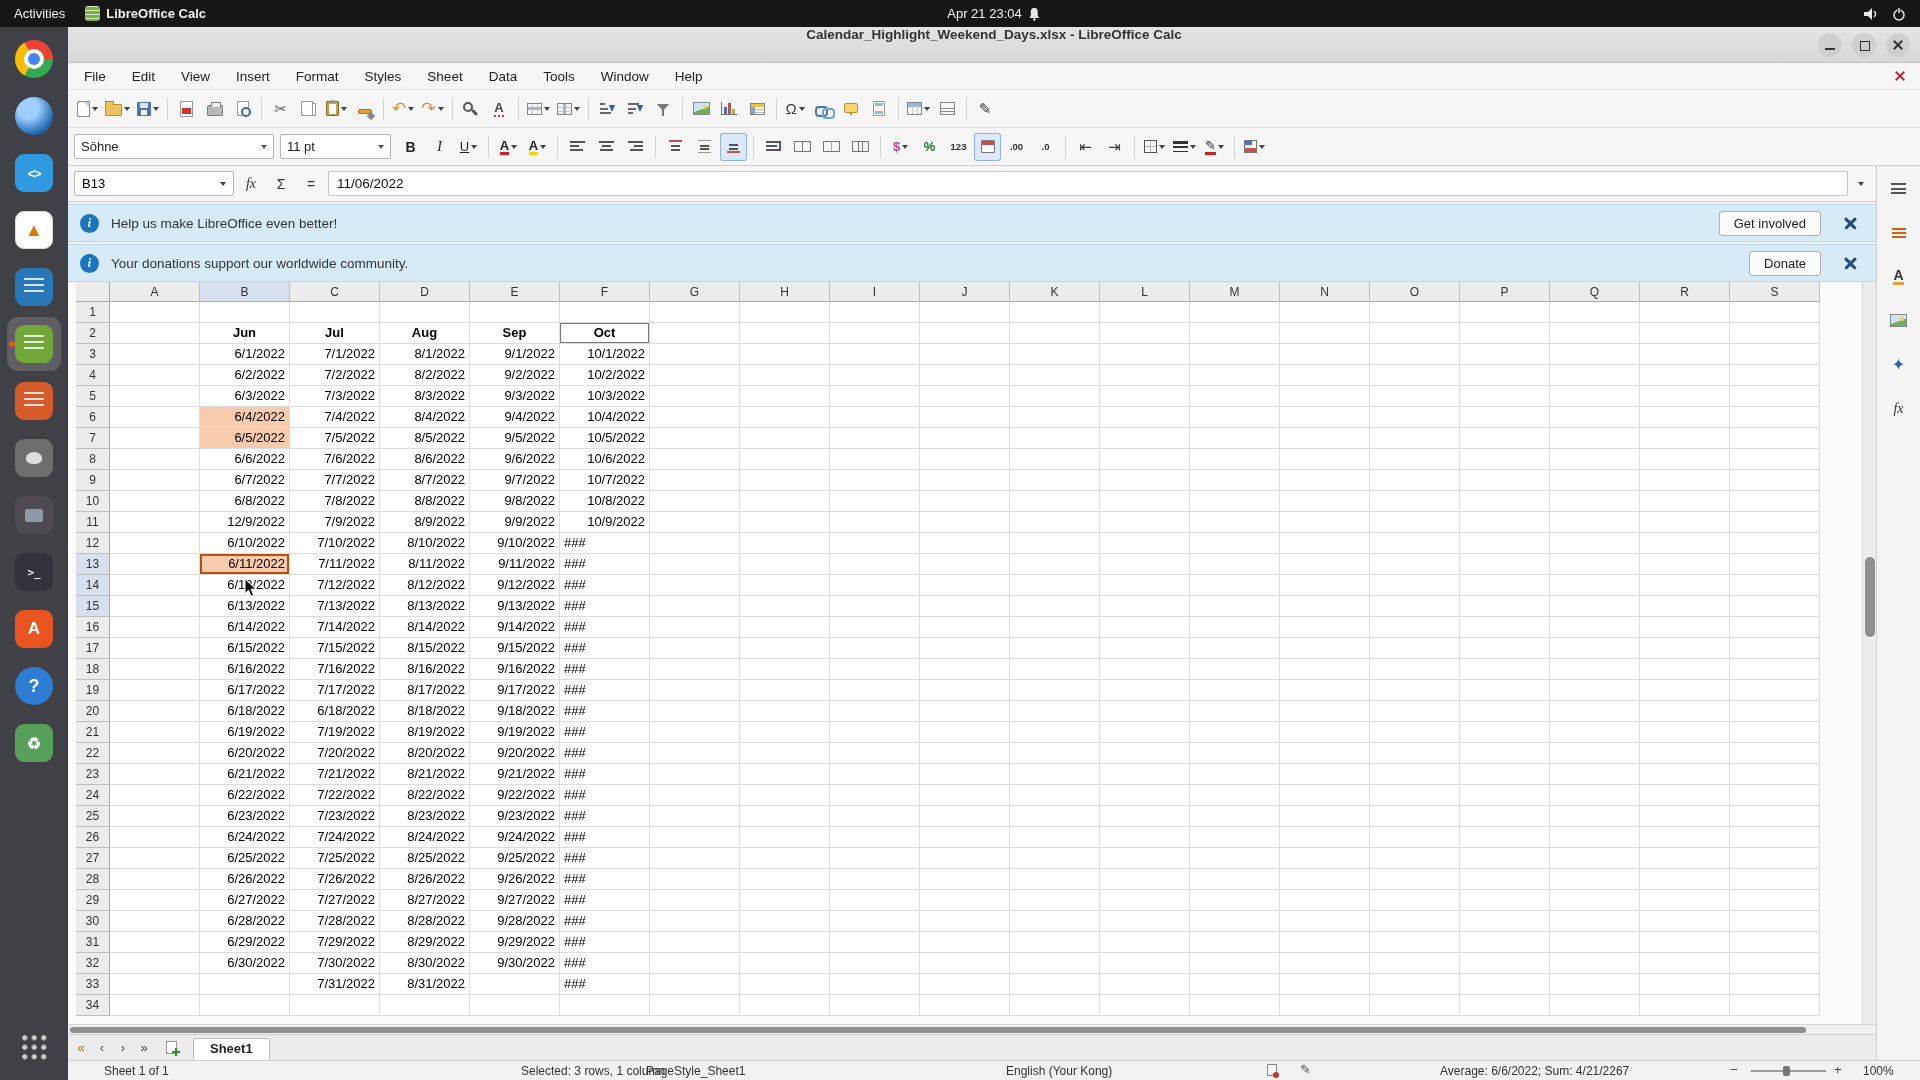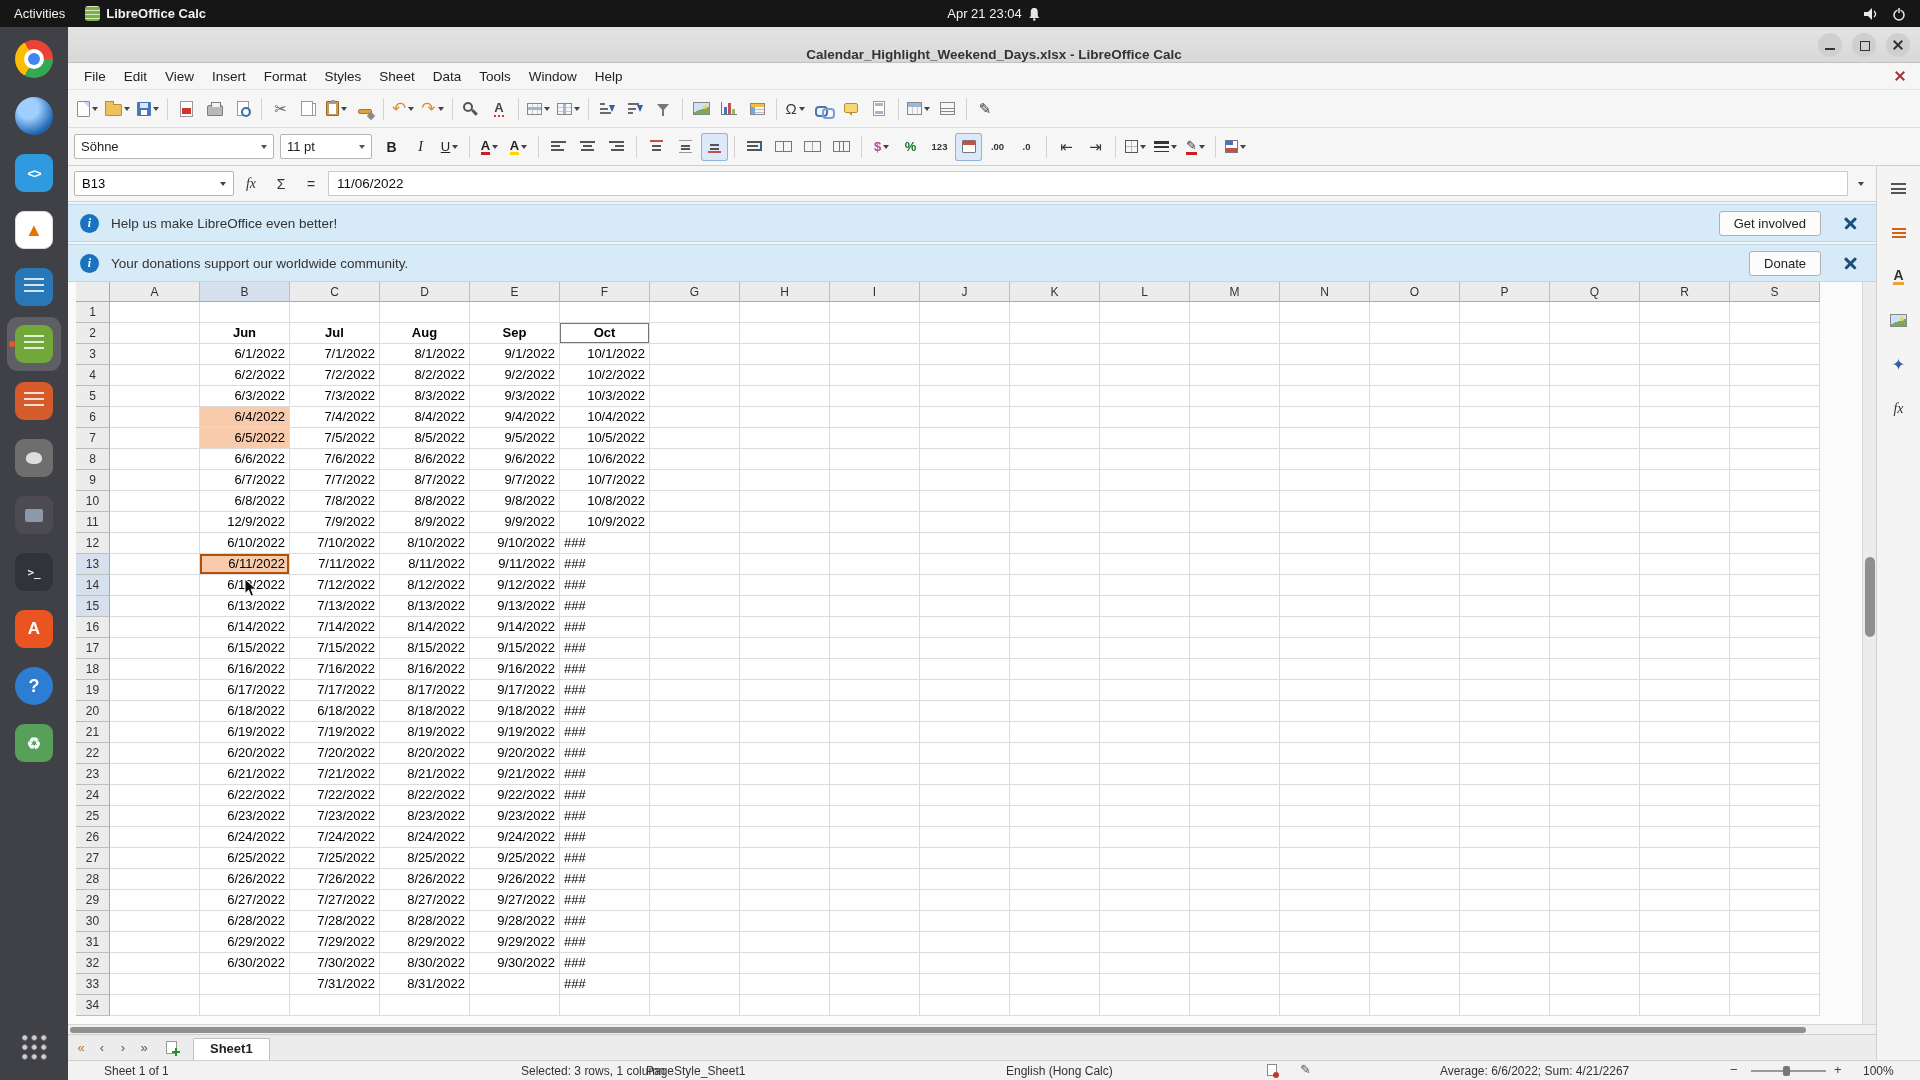--- a/index.html
+++ b/index.html
@@ -43,21 +43,21 @@
   .dk-help{background:#2d7dd2;border-radius:50%;font-size:18px}
   .dk-trash{background:#57a05a;font-size:16px}
   .dk-appgrid{width:27px;height:27px;border-radius:0;
     background:radial-gradient(circle,#cfcfcf 2.2px,transparent 2.9px) -1px -1px/9.5px 9.5px}
   #dock .bottom{margin-top:auto}
 
   
   #window{position:absolute;left:68px;top:27px;right:0;bottom:0;display:flex;flex-direction:column;background:#f3f3f3}
 
   .titlebar{height:36px;background:linear-gradient(#e3e3e3,#d8d8d8);border-bottom:1px solid #c2c2c2;
-    position:relative;display:flex;align-items:flex-end;justify-content:center;flex:0 0 36px}
+    position:relative;display:flex;align-items:flex-start;justify-content:center;flex:0 0 36px}
   .titlebar .title{font-size:13.5px;font-weight:bold;color:#333}
   .winbtns{position:absolute;right:10px;top:6px;display:flex;gap:10px}
   .wbtn{width:24px;height:24px;border-radius:50%;background:#cfcfcf;position:relative}
   .wbtn-min::after{content:"";position:absolute;left:7px;right:7px;bottom:7px;height:2px;background:#333}
   .wbtn-max::after{content:"";position:absolute;left:8px;top:8px;width:8px;height:8px;border:1.5px solid #333}
   .wbtn-close::before,.wbtn-close::after{content:"";position:absolute;left:6px;right:6px;top:11px;height:2px;background:#333}
   .wbtn-close::before{transform:rotate(45deg)}
   .wbtn-close::after{transform:rotate(-45deg)}
 
   .menubar{height:27px;background:#f6f6f6;display:flex;align-items:center;padding:0 8px;gap:2px;
@@ -221,21 +221,21 @@
   .shp-addsheet{width:11px;height:13px;background:#fff;border:1px solid #999}
   .shp-addsheet::after{content:"";position:absolute;right:-4px;bottom:-3px;width:8px;height:8px;background:
     linear-gradient(#2e8b2e 0 0) 50% 0/2px 100% no-repeat,
     linear-gradient(#2e8b2e 0 0) 0 50%/100% 2px no-repeat}
 
   
   .combo{height:25px;background:#fff;border:1px solid #b5b5b5;border-radius:2px;display:flex;align-items:center;
     justify-content:space-between;padding:0 6px;font-size:13px;color:#222}
   .combo .caret{border-top-color:#555}
   .font-combo{width:200px;margin-right:4px}
-  .size-combo{width:92px;margin-right:4px}
+  .size-combo{width:111px;margin-right:4px}
 
   
   .formulabar{height:36px;background:#f6f6f6;border-bottom:1px solid #cfcfcf;display:flex;align-items:center;
     padding:0 6px;gap:4px;flex:0 0 36px}
   .namebox{width:160px;height:25px;background:#fff;border:1px solid #b5b5b5;border-radius:2px;display:flex;
     align-items:center;justify-content:space-between;padding:0 7px;font-size:13px}
   .fb-btn{width:26px;height:25px;display:flex;align-items:center;justify-content:center;font-size:14px;color:#333;border-radius:3px}
   .formula-input{flex:1;height:25px;background:#fff;border:1px solid #c9c9c9;display:flex;align-items:center;
     padding:0 8px;font-size:13.5px;color:#111}
   .fb-expand{width:18px;display:flex;justify-content:center}
@@ -388,21 +388,21 @@
   <div class="titlebar">
     <span class="title">Calendar_Highlight_Weekend_Days.xlsx - LibreOffice Calc</span>
     <span class="winbtns">
       <span class="wbtn wbtn-min"></span>
       <span class="wbtn wbtn-max"></span>
       <span class="wbtn wbtn-close"></span>
     </span>
   </div>
 
   <div class="menubar">
-    <span id="menu-items" style="display:flex;gap:2px;">
+    <span id="menu-items" style="display:flex;gap:10px;">
         <span class="menu-item">File</span>
         <span class="menu-item">Edit</span>
         <span class="menu-item">View</span>
         <span class="menu-item">Insert</span>
         <span class="menu-item">Format</span>
         <span class="menu-item">Styles</span>
         <span class="menu-item">Sheet</span>
         <span class="menu-item">Data</span>
         <span class="menu-item">Tools</span>
         <span class="menu-item">Window</span>
@@ -1413,21 +1413,21 @@
             <span class="gi g-fx">fx</span>
           </div>
         </span>
     </div>
   </div>
 
   <div class="statusbar">
     <span class="pos" style="left:36px">Sheet 1 of 1</span>
     <span class="pos" style="left:453px">Selected: 3 rows, 1 column</span>
     <span class="pos" style="left:578px">PageStyle_Sheet1</span>
-    <span class="pos" style="left:938px">English (Hong Calc)</span>
+    <span class="pos" style="left:938px">English (Your Kong)</span>
     <span class="pos" style="left:1199px;top:3px"><span class="shp shp-pagedot"></span></span>
     <span class="pos" style="left:1232px;top:1px;font-size:13px;color:#555">✎</span>
     <span class="pos" style="left:1372px">Average: 6/6/2022; Sum: 4/21/2267</span>
     <span class="pos zoom-glyph" style="left:1662px;top:1px">−</span>
     <span class="zoom-track"></span>
     <span class="zoom-thumb"></span>
     <span class="pos zoom-glyph" style="left:1766px;top:1px">+</span>
     <span class="pos" style="left:1795px">100%</span>
   </div>
 

